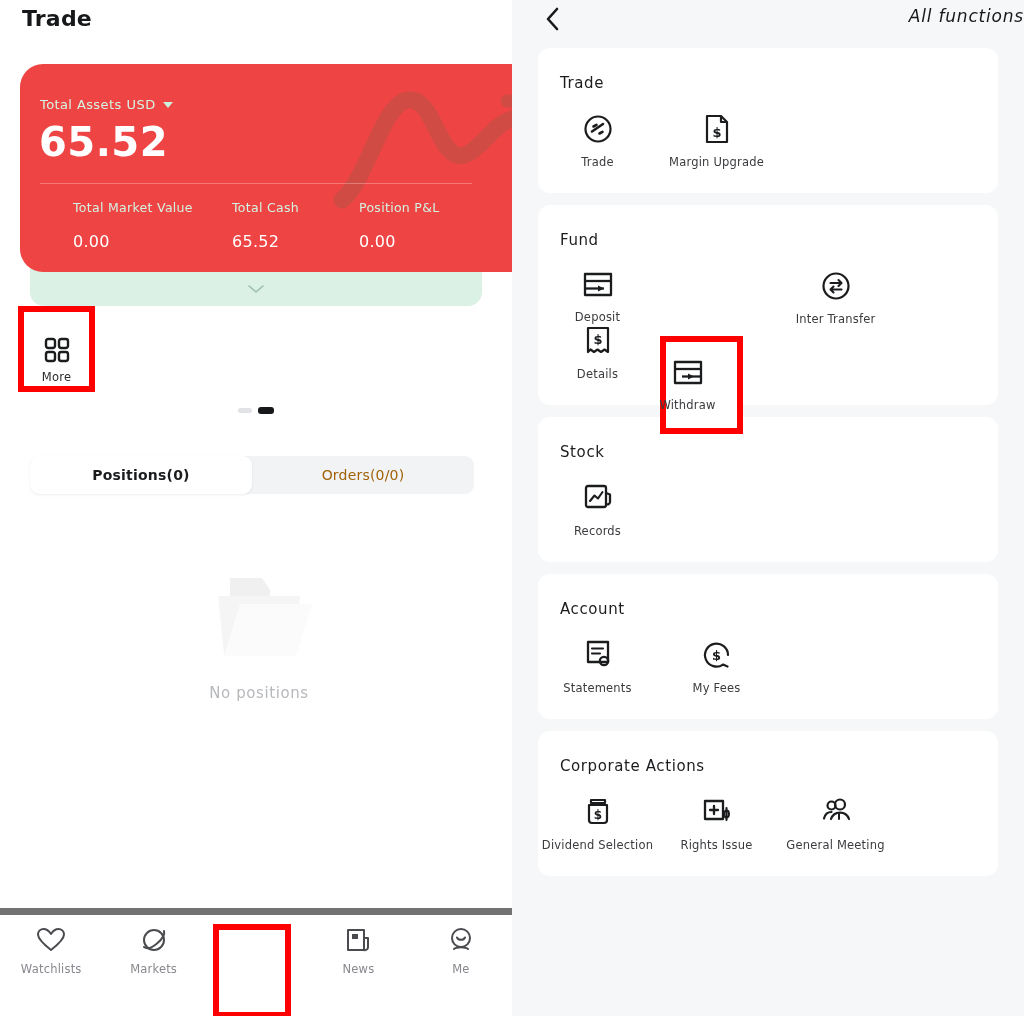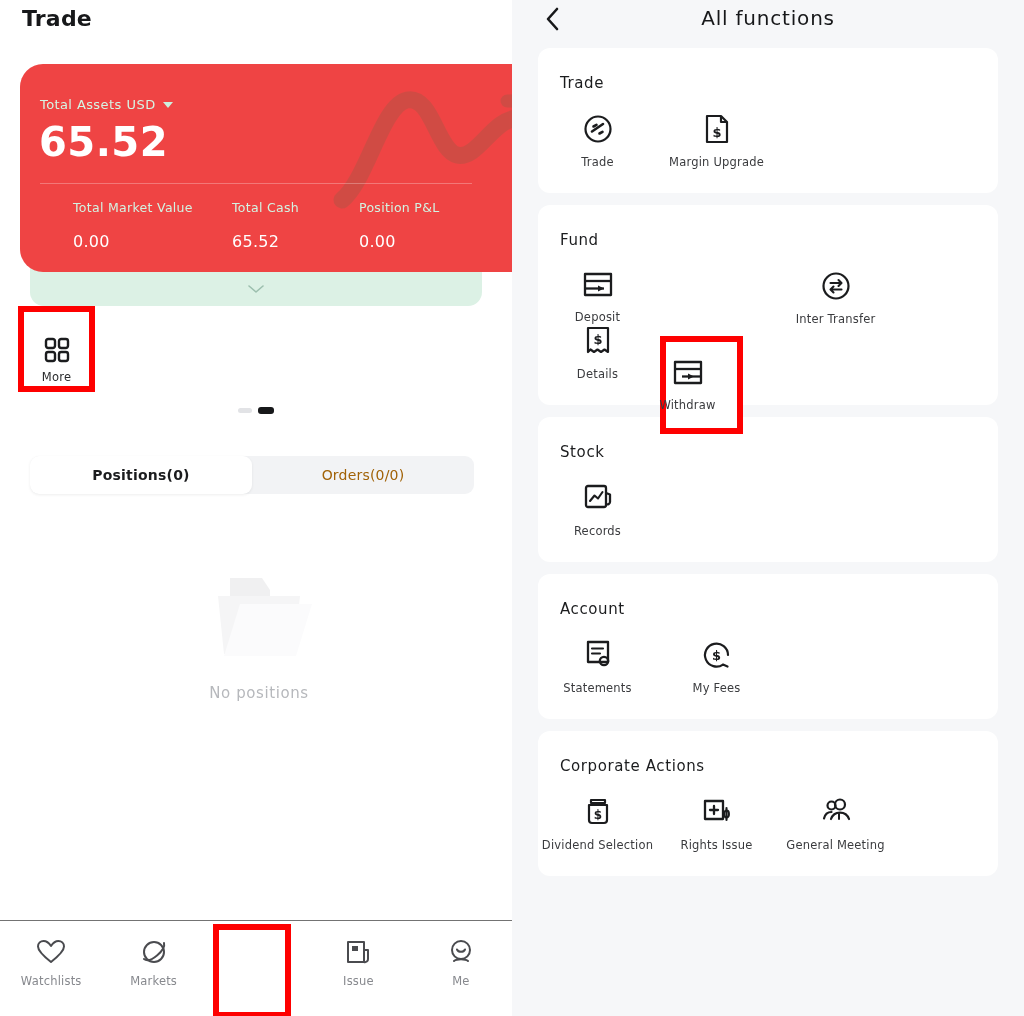--- a/index.html
+++ b/index.html
@@ -109,23 +109,23 @@
   }
   .empty-state {
     position: absolute; left: 8px; top: 140px; width: 502px;
     display: flex; flex-direction: column; align-items: center; gap: 22px;
   }
   .empty-text { font-size: 15px; color: #b6b8bc; letter-spacing: .6px; }
 
   
   .bottom-nav {
     position: absolute; left: 0; bottom: 0;
-    width: 512px; height: 96px;
-    background: #ffffff; border-top: 1px solid #737373;
-    display: flex; align-items: flex-start; padding-top: 18px;
+    width: 512px; height: 108px;
+    background: #ffffff; border-top: 7px solid #737373;
+    display: flex; align-items: flex-start; padding-top: 12px;
   }
   .nav-item {
     flex: 1; display: flex; flex-direction: column; align-items: center; gap: 9px;
   }
   .nav-label { font-size: 11.5px; color: #87898e; letter-spacing: .2px; }
   .nav-item.active .nav-label { color: #1ec177; }
   .trade-hl {
     position: absolute; left: 213px; top: 924px;
     width: 78px; height: 94px;
     border: 6px solid #fe0000; background: #ffffff;
@@ -139,21 +139,21 @@
     flex: 0 0 512px;
   }
   .rp-header { position: relative; height: 48px; }
   .back-btn {
     position: absolute; left: 26px; top: 4px;
     width: 30px; height: 30px;
     display: flex; align-items: center; justify-content: center;
   }
   .rp-title {
     position: absolute; left: 0; top: 6px; width: 512px;
-    text-align: center; font-size: 20px; color: #17181a; letter-spacing: .8px;
+    text-align: right; font-size: 17px; color: #17181a; letter-spacing: .8px; font-style: italic;
   }
   .section-card {
     margin: 0 26px 12px 26px;
     background: #ffffff; border-radius: 12px;
     padding: 26px 0 24px 0;
   }
   .section-title {
     font-size: 15px; color: #1b1c1e; letter-spacing: .6px;
     margin: 0 0 22px 22px;
   }
@@ -288,21 +288,21 @@
         </svg>
         <span class="nav-label">Trade</span>
       </div>
 
       <div class="nav-item">
         <svg width="28" height="26" viewBox="0 0 28 26">
           <path d="M4 3 L20 3 L20 23 L4 23 Z" fill="none" stroke="#4a4b4f" stroke-width="2" stroke-linejoin="round"></path>
           <path d="M20 11 L24 11 L24 20 A3 3 0 0 1 20 23" fill="none" stroke="#4a4b4f" stroke-width="2" stroke-linejoin="round"></path>
           <rect x="8" y="7" width="6" height="5" fill="#4a4b4f"></rect>
         </svg>
-        <span class="nav-label">Issue</span>
+        <span class="nav-label">News</span>
       </div>
 
       <div class="nav-item">
         <svg width="28" height="26" viewBox="0 0 28 26">
           <circle cx="14" cy="11" r="9" fill="none" stroke="#4a4b4f" stroke-width="2"></circle>
           <path d="M10 10.5 C11.4 13.6 16.6 13.6 18 10.5" fill="none" stroke="#4a4b4f" stroke-width="2" stroke-linecap="round"></path>
           <path d="M7 22 C9.5 19.6 18.5 19.6 21 22" fill="none" stroke="#4a4b4f" stroke-width="2" stroke-linecap="round"></path>
         </svg>
         <span class="nav-label">Me</span>
       </div>

